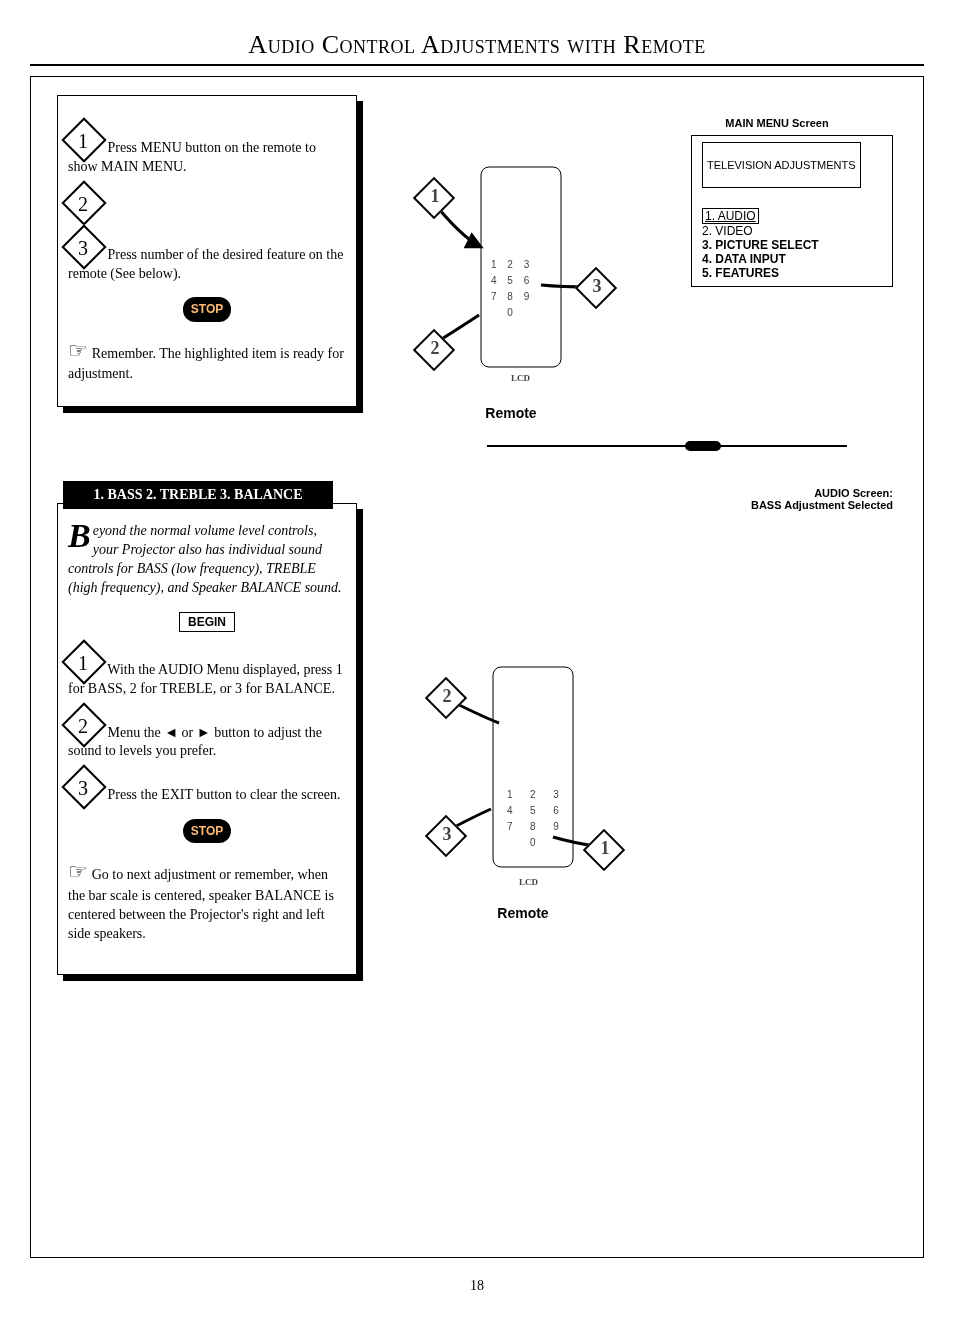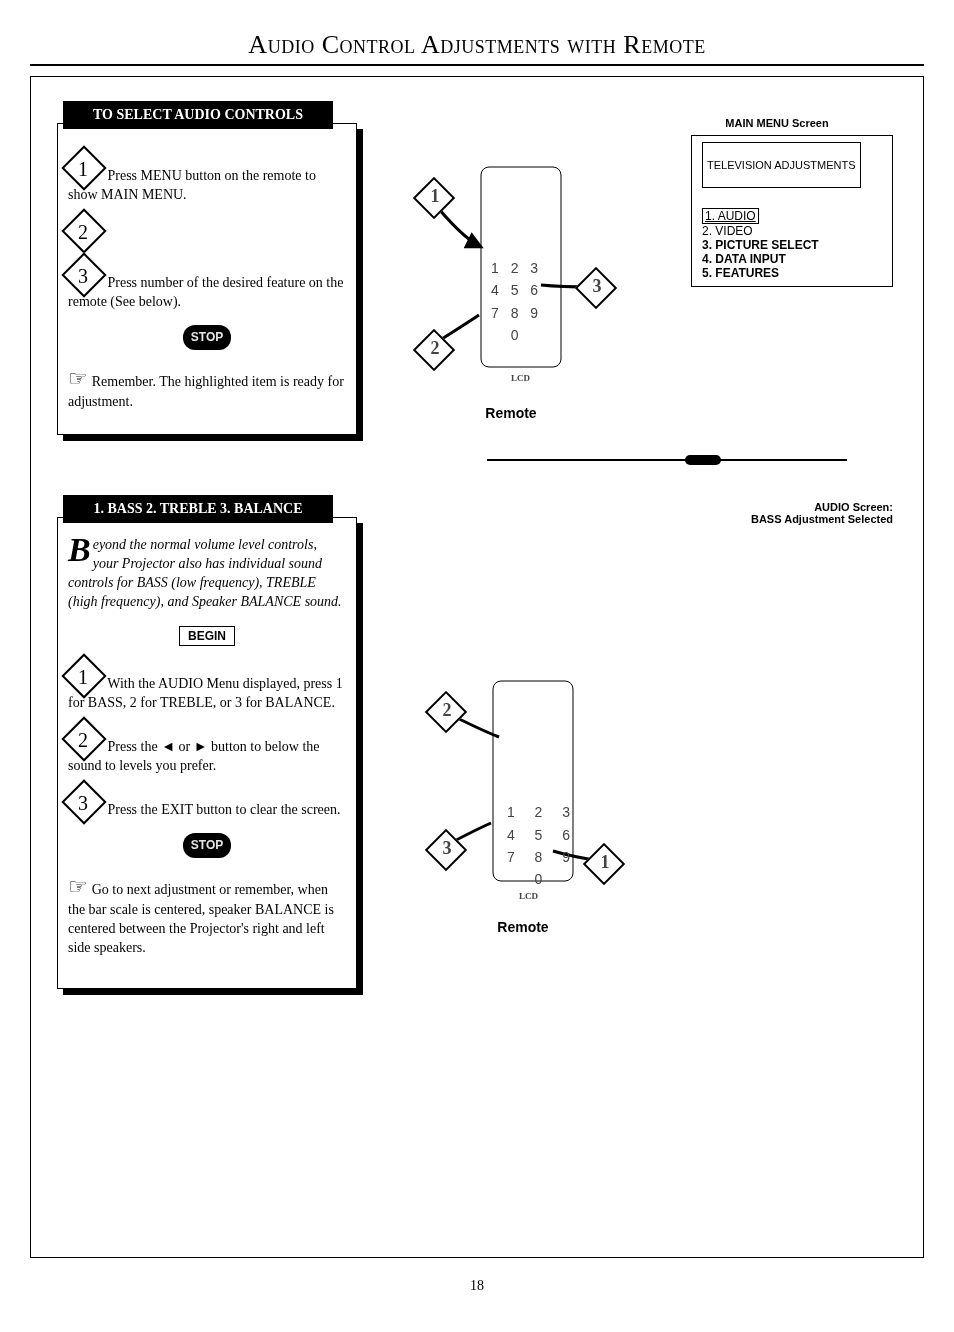--- a/index.html
+++ b/index.html
@@ -9,59 +9,58 @@
 
 .block { margin:18px 0 0 26px; width:300px; position:relative;}
 .blk-head { background:#000; color:#fff; font-size:14px; font-weight:bold; padding:6px 8px; display:inline-block; width:254px; text-align:center; position:relative; top:6px; left:6px; z-index:2;}
 .blk-body { border:1px solid #000; padding:18px 10px 12px 10px; font-size:14px; line-height:1.35; position:relative; background:#fff; min-height:260px;}
 .blk-shadow { position:absolute; left:6px; top:6px; right:-6px; bottom:-6px; background:#000; z-index:-1;}
 .blk-wrap { position:relative; display:inline-block;}
 
 .diamond { display:inline-block; width:28px; height:28px; border:2px solid #000; transform:rotate(45deg); position:relative; margin:0 4px -4px 0; background:#fff;}
 .diamond span { position:absolute; transform:rotate(-45deg); width:28px; text-align:center; font-size:20px; top:2px; left:0; font-family:serif;}
 .step { margin:10px 0;}
-.stop-pill { display:inline-block; background:#000; color:#e5e5e5; border-radius:12px; padding:4px 8px; font-weight:bold; font-size:12px; font-family:Arial,sans-serif;}
+.stop-pill { display:inline-block; background:#000; color:#fdba74; border-radius:12px; padding:4px 8px; font-weight:bold; font-size:12px; font-family:Arial,sans-serif;}
 .stop-wrap { text-align:center; margin:14px 0;}
 .begin-pill { display:inline-block; border:1px solid #000; border-radius:0; padding:1px 8px; font-weight:bold; font-size:12px; font-family:Arial,sans-serif;}
 .hand-icon { font-size:22px; margin-right:4px;}
 .dropcap { float:left; font-size:34px; line-height:28px; font-family:"Times New Roman",serif; font-weight:bold; padding-right:2px;}
 
 
 .screen-label { font-family:Arial,sans-serif; font-weight:bold; font-size:11px; text-align:center;}
 .tv-box { border:1px solid #000; padding:6px 10px; font-family:Arial,sans-serif; font-size:12px; width:180px; margin-top:6px;}
 .tv-head { border:1px solid #000; display:inline-block; padding:16px 4px; font-size:11px; margin-bottom:20px;}
 .menu-item.sel { border:1px solid #000; padding:0 2px; display:inline-block; text-decoration:underline;}
 .bar-scale { height:12px; border:1px solid #000; margin:4px; position:relative;}
 .bar-scale::after{content:"";position:absolute;right:30px;top:-4px;bottom:-4px;width:4px;background:#000;}
 
 
 .remote-ill { width:180px; height:260px; border:none; margin:0 auto; position:relative; font-size:10px; color:#444;}
 .remote-label {font-family:Arial,sans-serif; font-weight:bold; font-size:14px; text-align:center; margin-top:8px;}
 .callout { position:absolute; }
 .callout .d { width:26px; height:26px; border:2px solid #000; transform:rotate(45deg); background:#fff;}
 .callout .d span{position:absolute; transform:rotate(-45deg); width:26px; text-align:center; font-size:18px; top:1px; font-weight:bold;}
 .arrow-line { stroke:#000; stroke-width:3; fill:none;}
-.keypad {font-family:Arial,sans-serif; font-size:14px; line-height:1.6; text-align:center; letter-spacing:4px;}
+.keypad {font-family:Arial,sans-serif; font-size:10px; line-height:1.6; text-align:center; letter-spacing:4px;}
 
 .divider-bar {width:360px; height:2px; background:#000; position:relative; margin:24px auto 0;}
 .divider-bar::after{content:""; position:absolute; left:55%; top:-4px; width:36px; height:10px; background:#000; border-radius:5px;}
 .pagenum { text-align:center; font-size:14px; margin-top:20px;}
 </style>
 </head>
 <body>
 
 <div class="title">Audio Control Adjustments with Remote</div>
 
 <div class="outer">
 
   <div style="display:flex;">
 
     <div style="flex:0 0 340px;">
       <div class="block">
-        <div class="blk-head">TO SELECT AUDIO CONTROLS</div>
         <div class="blk-wrap">
           <div class="blk-body">
             <div class="step"><span class="diamond"><span>1</span></span> <span>Press MENU button on the remote to show MAIN MENU.</span></div>
             <div class="step"><span class="diamond"><span>2</span></span> </div>
             <div class="step"><span class="diamond"><span>3</span></span> <span>Press number of the desired feature on the remote (See below).</span></div>
             <div class="stop-wrap"><span class="stop-pill">STOP</span></div>
             <div class="step"><span class="hand-icon">☞</span><span>Remember. The highlighted item is ready for adjustment.</span></div>
           </div>
           <div class="blk-shadow"></div>
         </div>
@@ -122,21 +121,21 @@
   <div style="display:flex; margin-top:10px;gap:12px;">
 
     <div style="flex:0 0 340px;">
       <div class="block">
         <div class="blk-head">1. BASS  2. TREBLE  3. BALANCE</div>
         <div class="blk-wrap">
           <div class="blk-body" style="min-height:440px;">
             <div style="font-style:italic;"><span class="dropcap">B</span><span>eyond the normal volume level controls, your Projector also has individual sound controls for BASS (low frequency), TREBLE (high frequency), and Speaker BALANCE sound.</span></div>
             <div class="stop-wrap"><span class="begin-pill">BEGIN</span></div>
             <div class="step"><span class="diamond"><span>1</span></span> <span>With the AUDIO Menu displayed, press 1 for BASS, 2 for TREBLE, or 3 for BALANCE.</span></div>
-            <div class="step"><span class="diamond"><span>2</span></span> <span>Press the ◄ or ► button to below the sound to levels you prefer.</span></div>
+            <div class="step"><span class="diamond"><span>2</span></span> <span>Menu the ◄ or ► button to adjust the sound to levels you prefer.</span></div>
             <div class="step"><span class="diamond"><span>3</span></span> <span>Press the EXIT button to clear the screen.</span></div>
             <div class="stop-wrap"><span class="stop-pill">STOP</span></div>
             <div class="step"><span class="hand-icon">☞</span><span>Go to next adjustment or remember, when the bar scale is centered, speaker BALANCE is centered between the Projector's right and left side speakers.</span></div>
           </div>
           <div class="blk-shadow"></div>
         </div>
       </div>
     </div>
 
     <div style="flex:0 0 280px; padding-top:180px;">

